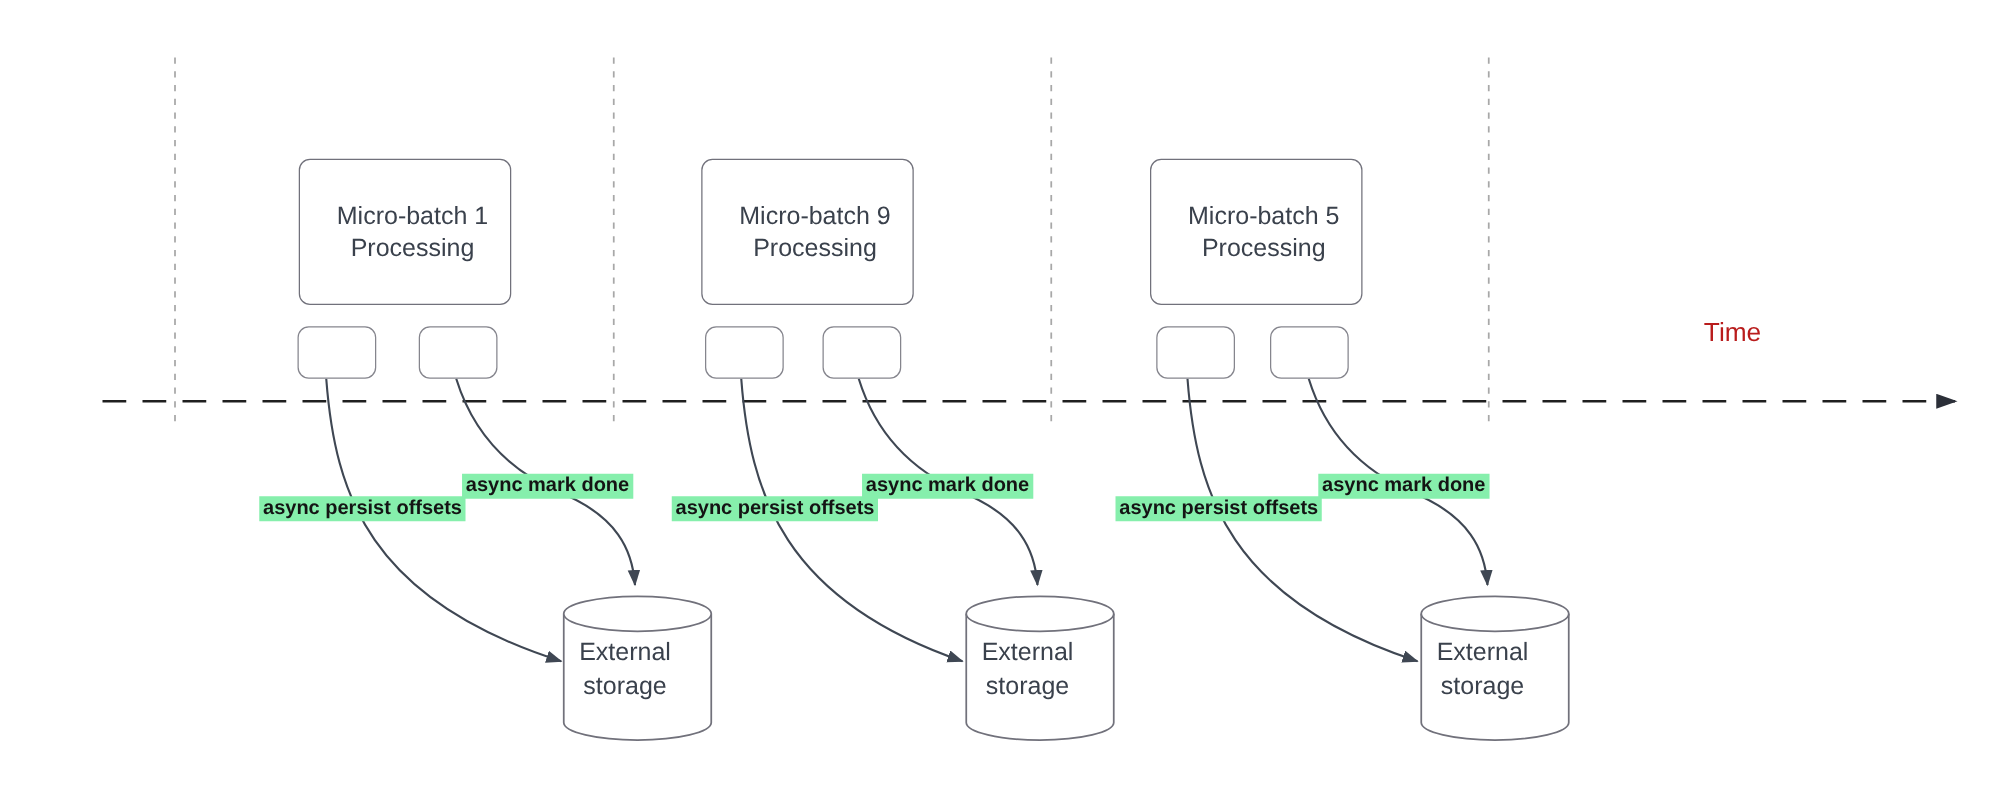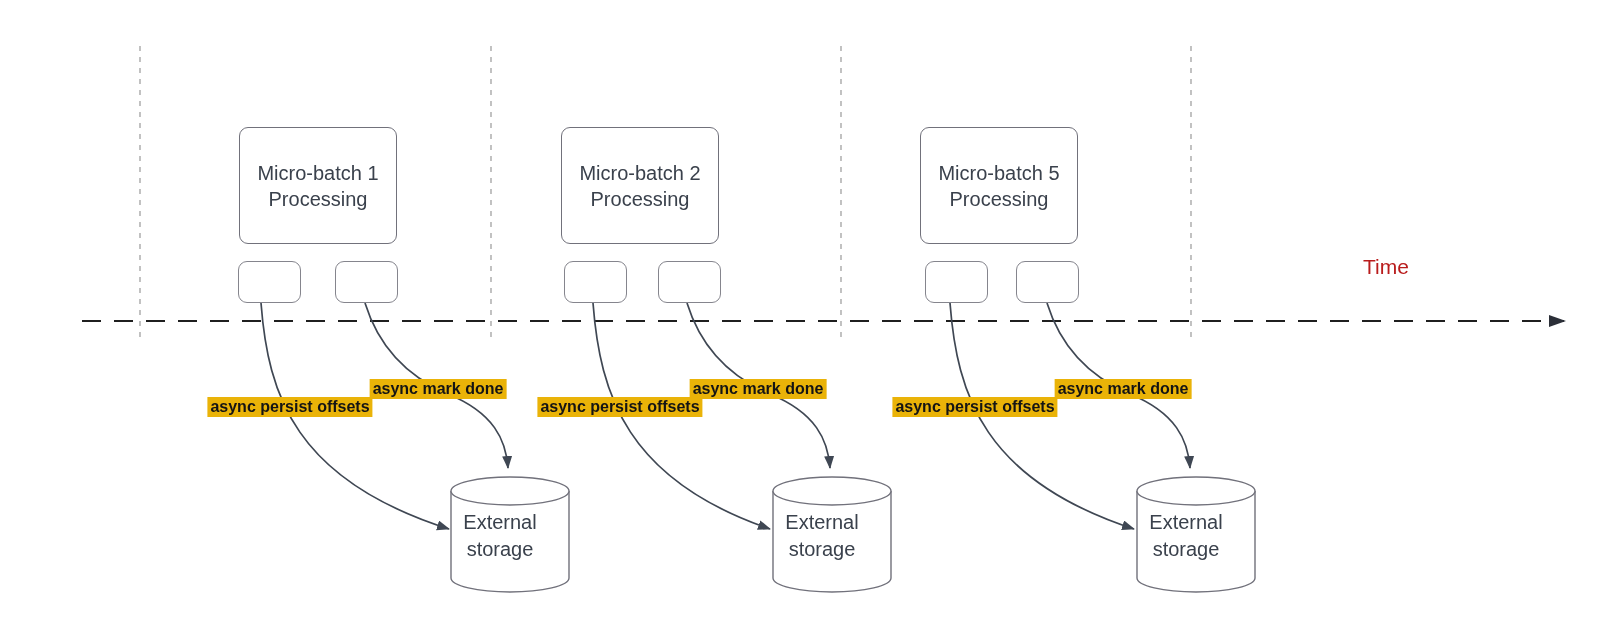--- a/index.html
+++ b/index.html
@@ -5,33 +5,33 @@
   html,body{margin:0;padding:0;background:#ffffff;}
   .canvas{
     position:relative;width:1600px;height:642px;background:#ffffff;overflow:hidden;
     font-family:"Liberation Sans","DejaVu Sans",sans-serif;
   }
   .canvas svg{position:absolute;left:0;top:0;z-index:1;}
   .batch-box{
     position:absolute;top:127px;width:156px;height:115px;z-index:2;
     border:1.4px solid #71717b;border-radius:9px;background:#ffffff;
     display:flex;flex-direction:column;justify-content:center;align-items:center;
-    font-size:20px;line-height:26px;color:#3a414c;text-align:center;
+    font-size:20px;line-height:26px;color:#3a414c;text-align:center;padding-left:12px;
   }
   .mini-rect{
     position:absolute;top:261px;width:63px;height:42px;z-index:2;
     border:1.4px solid #85858d;border-radius:9px;background:#ffffff;box-sizing:border-box;
   }
   .storage-label{
     position:absolute;top:509px;width:100px;z-index:2;text-align:center;
     font-size:20px;line-height:27px;color:#3a414c;
   }
   .flow-label{
     position:absolute;z-index:3;transform:translateX(-50%);
-    background:#eab308;padding:0 3px;white-space:nowrap;
+    background:#86efac;padding:0 3px;white-space:nowrap;
     font-size:16px;font-weight:bold;color:#141414;line-height:20px;
   }
   .flow-label.persist{top:397px;}
   .flow-label.done{top:379px;}
   .time-label{
     position:absolute;left:1386px;top:255px;z-index:2;transform:translateX(-50%);
     font-size:21px;color:#b91c1c;white-space:nowrap;
   }
 </style>
 </head>
@@ -77,21 +77,21 @@
       <path d="M1137,491 L1137,578 A59,14 0 0 0 1255,578 L1255,491" fill="#ffffff" stroke="#71717b" stroke-width="1.4"></path>
       <ellipse cx="1196" cy="491" rx="59" ry="14" fill="#ffffff" stroke="#71717b" stroke-width="1.4"></ellipse>
     </g>
   </svg>
 
   <div class="batch-box" style="left:239px;">
     <span>Micro-batch 1</span>
     <span>Processing</span>
   </div>
   <div class="batch-box" style="left:561px;">
-    <span>Micro-batch 2</span>
+    <span>Micro-batch 9</span>
     <span>Processing</span>
   </div>
   <div class="batch-box" style="left:920px;">
     <span>Micro-batch 5</span>
     <span>Processing</span>
   </div>
 
   <div class="mini-rect" style="left:238px;"></div>
   <div class="mini-rect" style="left:335px;"></div>
   <div class="mini-rect" style="left:564px;"></div>

